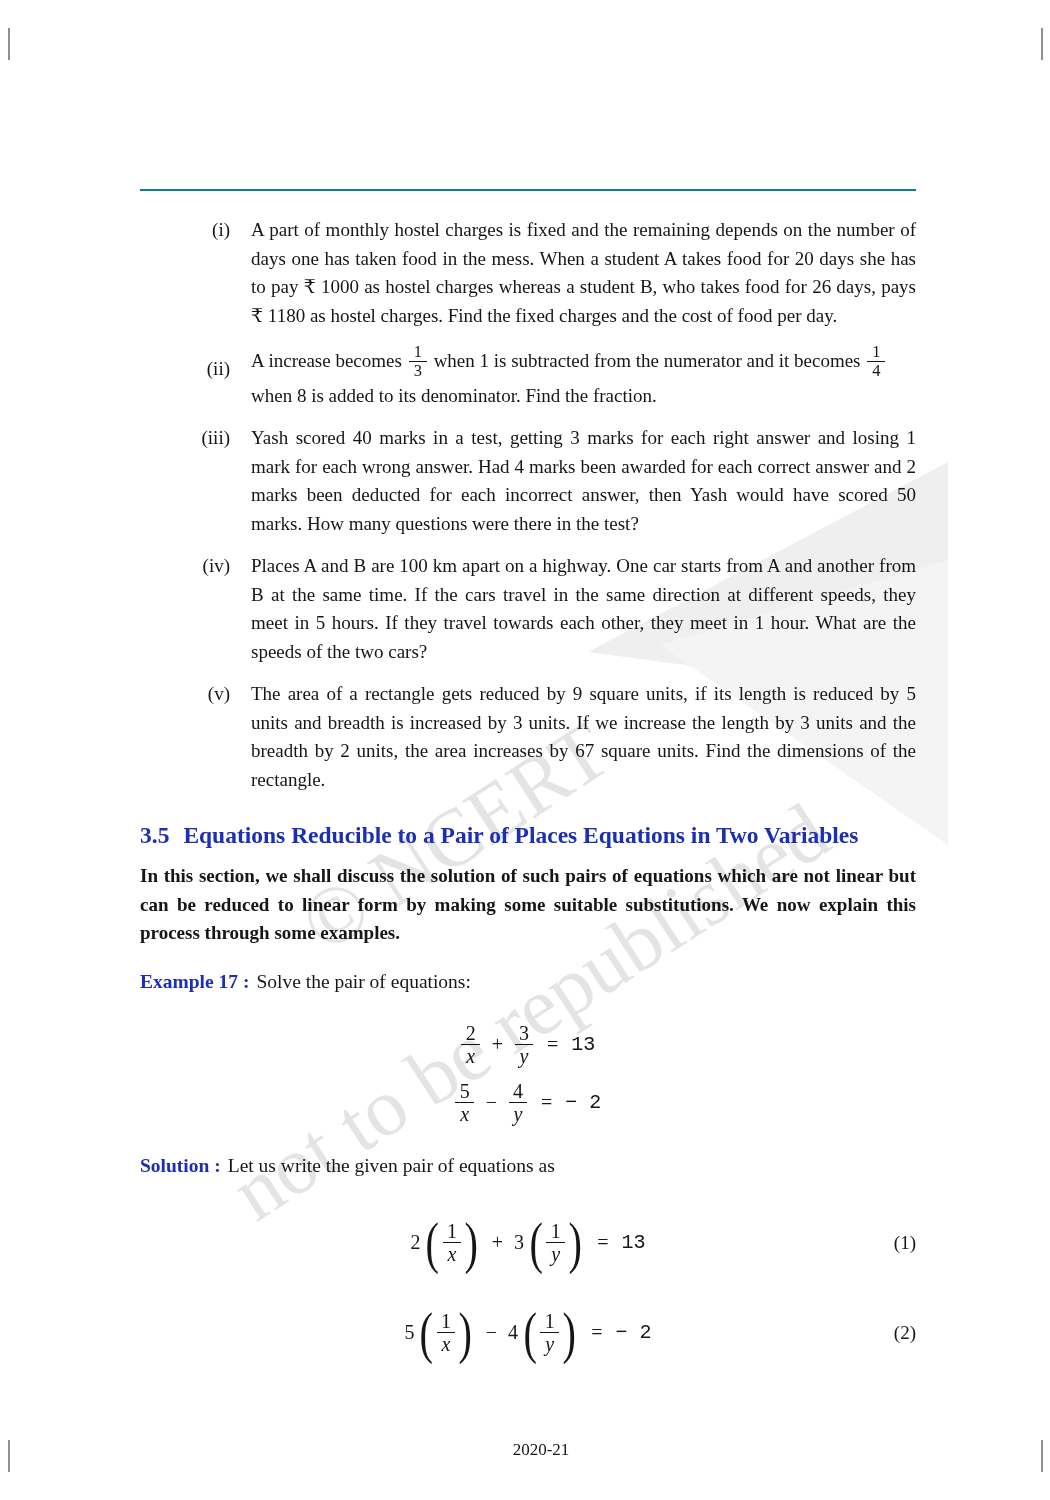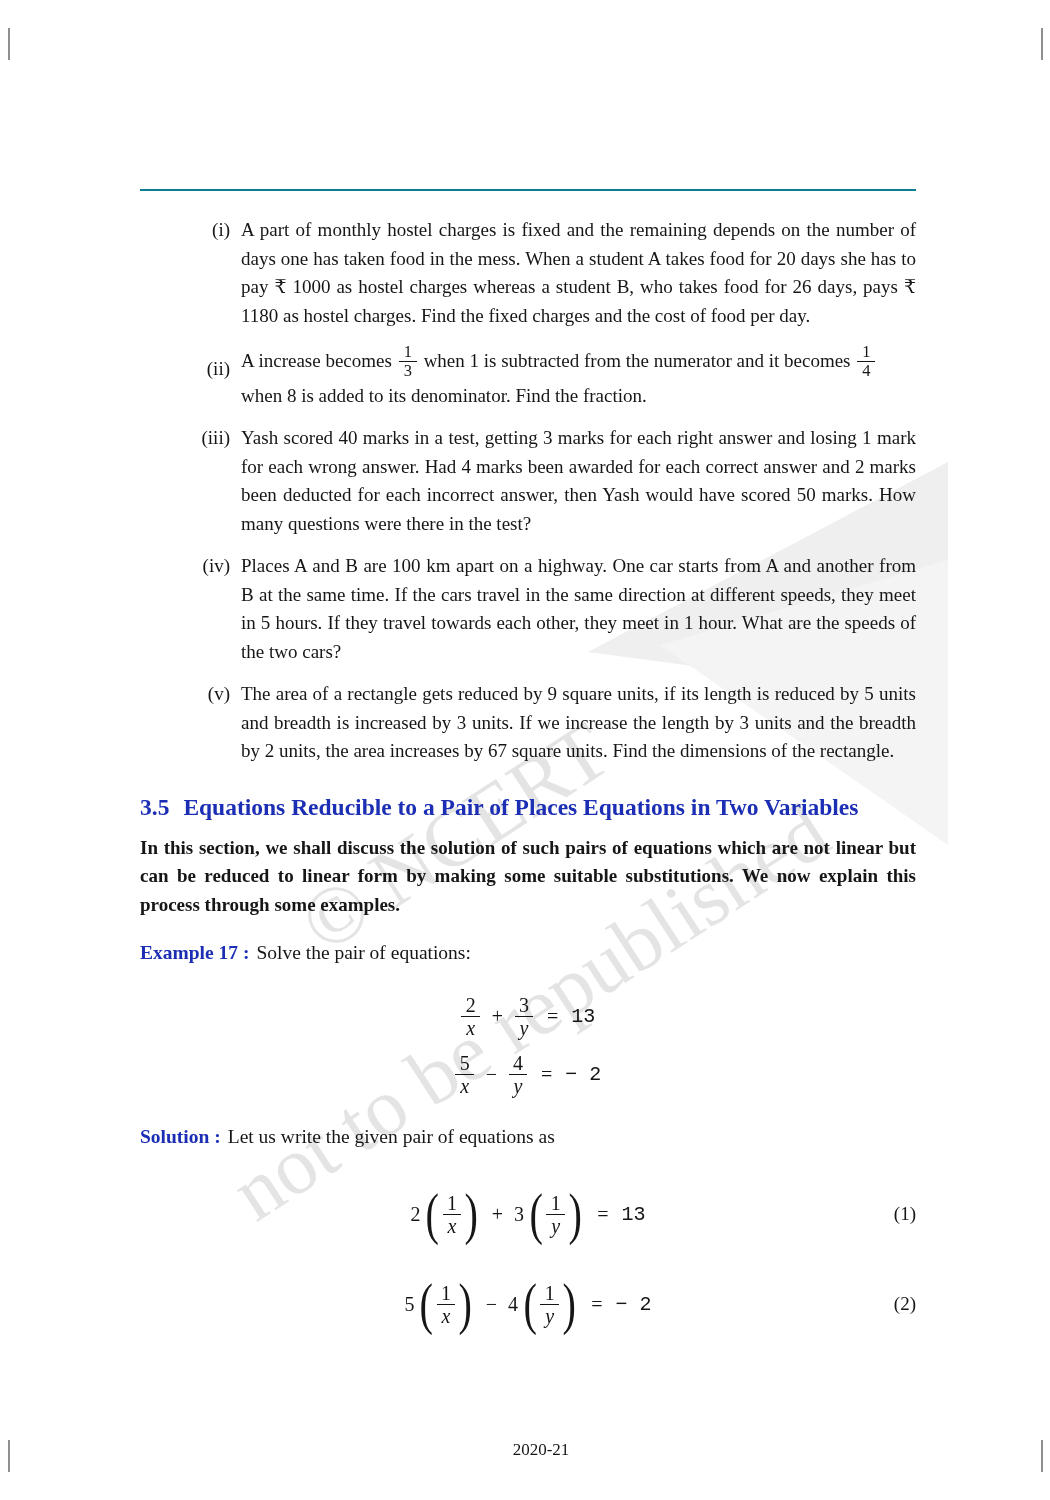--- a/index.html
+++ b/index.html
@@ -17,21 +17,21 @@
 
   .hdr { display: flex; justify-content: space-between; align-items: baseline; }
   .hdr-title { font-variant: small-caps; letter-spacing: .4px; font-size: 18px; color: var(--teal); }
   .hdr-page { font-size: 17.5px; color: var(--teal); }
   .rule { border: 0; border-top: 2px solid var(--teal); margin: 5px 0 0 0; }
 
   .problems { margin-top: 25px; }
   .problem { display: flex; margin-bottom: 14px; font-size: 19px; line-height: 28.5px; }
   .p-label { width: 90px; min-width: 90px; text-align: right; }
   .p-label.tall { padding-top: 11px; }
-  .p-body { margin-left: 11px; flex: 1; text-align: justify; }
+  .p-body { margin-left: 21px; flex: 1; text-align: justify; }
 
   .frac { display: inline-flex; flex-direction: column; align-items: center;
           line-height: 1.12; vertical-align: middle; text-align: center; }
   .frac .num, .frac .den { padding: 0 5px; display: block; }
   .frac .den { border-top: 1.6px solid currentColor; }
   .ifrac { font-size: 16.5px; margin: 0 2px; position: relative; top: -1px; }
   .var { font-style: italic; }
 
   .sec-head { margin-top: 28px; font-size: 23.5px; font-weight: bold; color: var(--blue); }
   .sec-head .sec-num { margin-right: 14px; }

